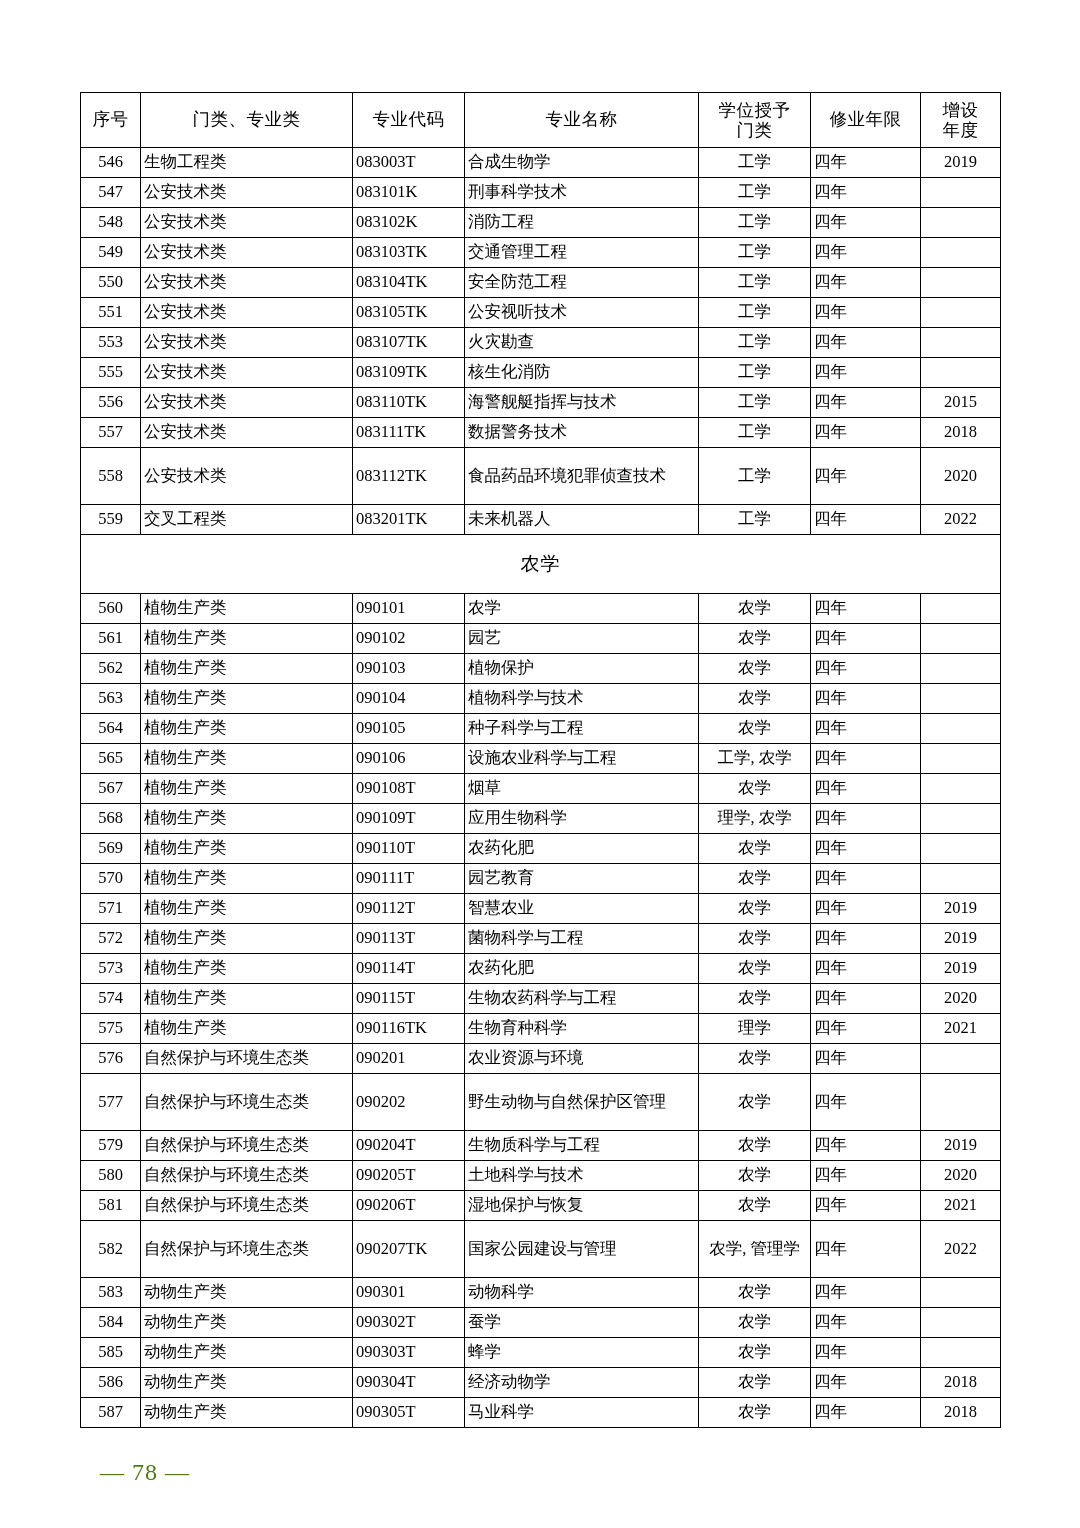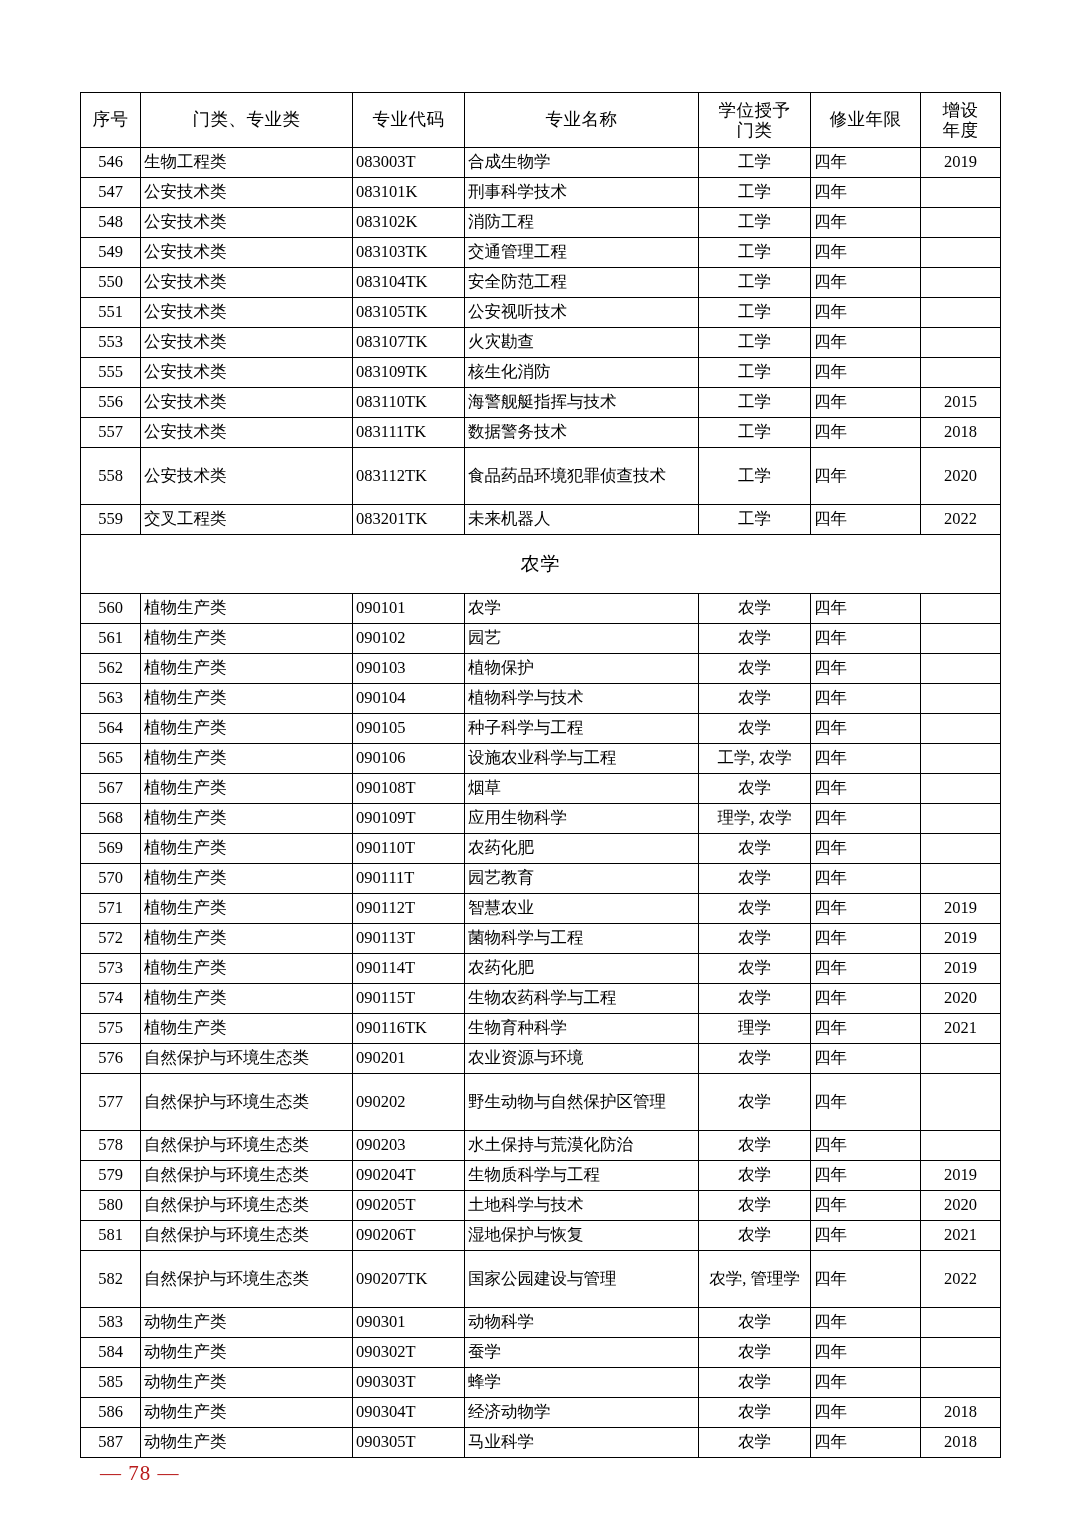--- a/index.html
+++ b/index.html
@@ -69,23 +69,23 @@
     text-align: center;
     height: 56px;
     font-size: 19px;
     letter-spacing: 1px;
   }
 
   .page-footer {
     position: absolute;
     left: 80px;
     bottom: 42px;
-    font-size: 21px;
+    font-size: 24px;
     letter-spacing: 1px;
-    color: #b91c1c;
+    color: #4d7c0f;
     padding-left: 20px;
   }
 </style>
 </head>
 <body>
 
 <div class="page">
   <table class="major-table">
     <colgroup>
       <col class="c-seq">
@@ -372,29 +372,20 @@
         <tr class="data-row tall-row">
           <td class="seq">577</td>
           <td class="cat">自然保护与环境生态类</td>
           <td class="code">090202</td>
           <td class="name">野生动物与自然保护区管理</td>
           <td class="degree">农学</td>
           <td class="years">四年</td>
           <td class="added"></td>
         </tr>
         <tr class="data-row">
-          <td class="seq">578</td>
-          <td class="cat">自然保护与环境生态类</td>
-          <td class="code">090203</td>
-          <td class="name">水土保持与荒漠化防治</td>
-          <td class="degree">农学</td>
-          <td class="years">四年</td>
-          <td class="added"></td>
-        </tr>
-        <tr class="data-row">
           <td class="seq">579</td>
           <td class="cat">自然保护与环境生态类</td>
           <td class="code">090204T</td>
           <td class="name">生物质科学与工程</td>
           <td class="degree">农学</td>
           <td class="years">四年</td>
           <td class="added">2019</td>
         </tr>
         <tr class="data-row">
           <td class="seq">580</td>

